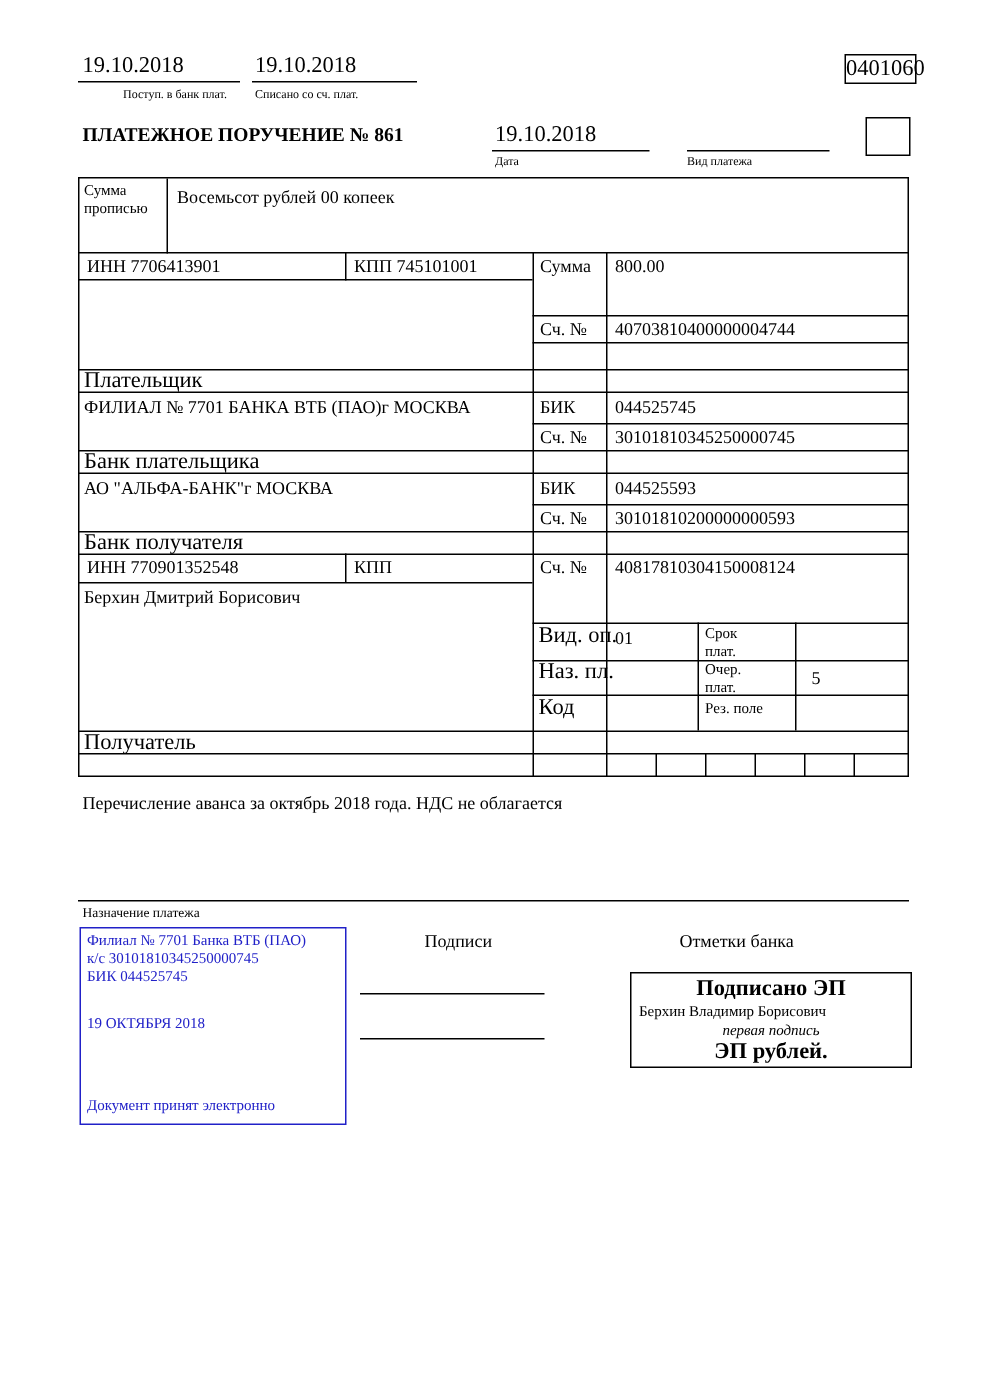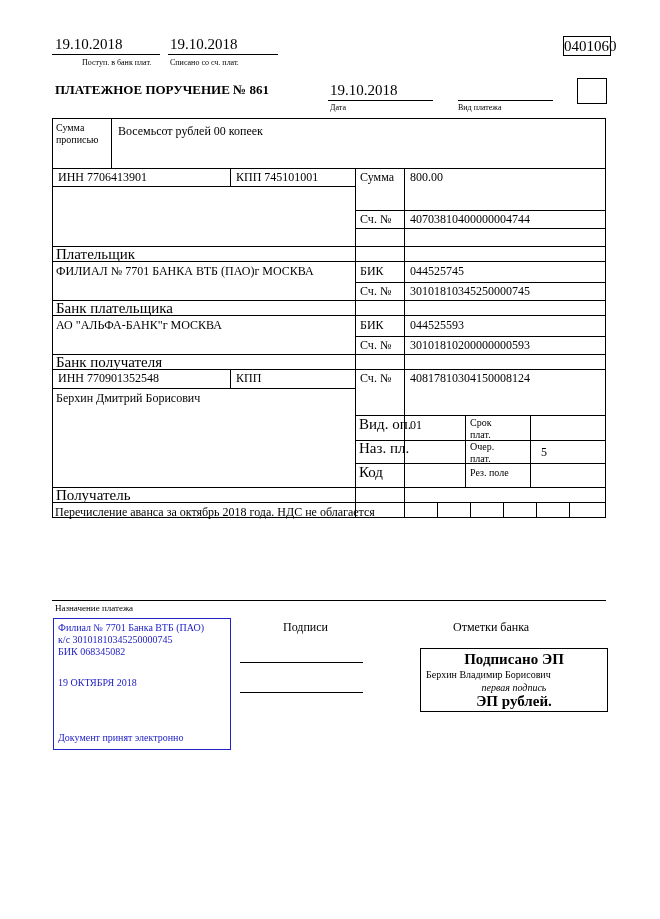--- a/index.html
+++ b/index.html
@@ -127,28 +127,28 @@
 плат.</div>
     <div class="abs t11" style="left:307px;top:274px;">Наз. пл.</div>
     <div class="abs t10 prel" style="left:418px;top:273px;">Очер.
 плат.</div>
     <div class="abs t12" style="left:489px;top:277px;">5</div>
     <div class="abs t11" style="left:307px;top:298px;">Код</div>
     <div class="abs t10" style="left:418px;top:299px;">Рез. поле</div>
     <div class="abs t11" style="left:4px;top:321px;">Получатель</div>
   </div>
 
-  <div class="abs t12" style="left:55px;top:505px;width:540px;font-family:Liberation Serif, serif;">Перечисление аванса за октябрь 2018 года. НДС не облагается</div>
+  <div class="abs t12" style="left:55px;top:528px;width:540px;font-family:Liberation Serif, serif;">Перечисление аванса за октябрь 2018 года. НДС не облагается</div>
   <div class="hl" style="left:52px;top:600px;width:554px;"></div>
   <div class="abs t9" style="left:55px;top:603px;">Назначение платежа</div>
 
   <div class="abs" style="left:53px;top:618px;width:178px;height:132px;border:1px solid #2121c8;color:#2121c8;">
     <div class="abs t10" style="left:4px;top:3px;">Филиал № 7701 Банка ВТБ (ПАО)</div>
     <div class="abs t10" style="left:4px;top:15px;">к/с 30101810345250000745</div>
-    <div class="abs t10" style="left:4px;top:27px;">БИК 068345082</div>
+    <div class="abs t10" style="left:4px;top:27px;">БИК 044525745</div>
     <div class="abs t10" style="left:4px;top:58px;">19 ОКТЯБРЯ 2018</div>
     <div class="abs t10" style="left:4px;top:113px;">Документ принят электронно</div>
   </div>
 
   <div class="abs t12" style="left:283px;top:620px;">Подписи</div>
   <div class="abs t12" style="left:453px;top:620px;">Отметки банка</div>
   <div class="hl" style="left:240px;top:662px;width:123px;"></div>
   <div class="hl" style="left:240px;top:692px;width:123px;"></div>
 
   <div class="abs" style="left:420px;top:648px;width:188px;height:64px;border:1px solid #000;">

